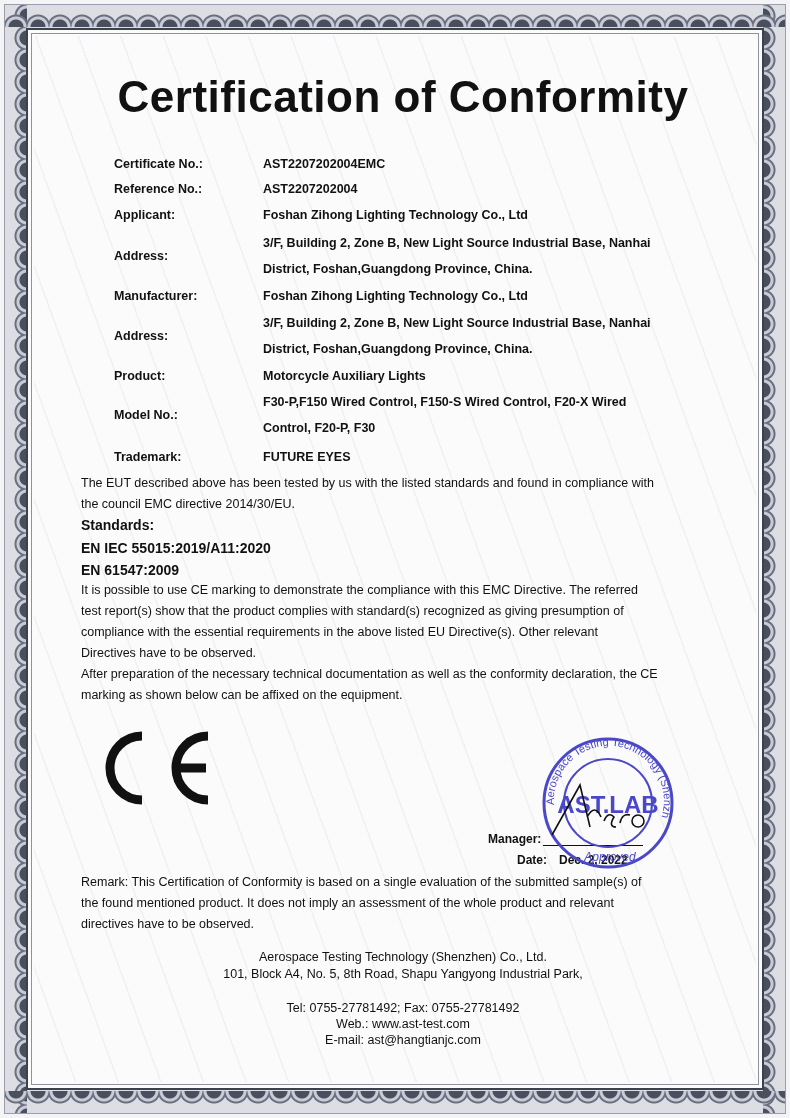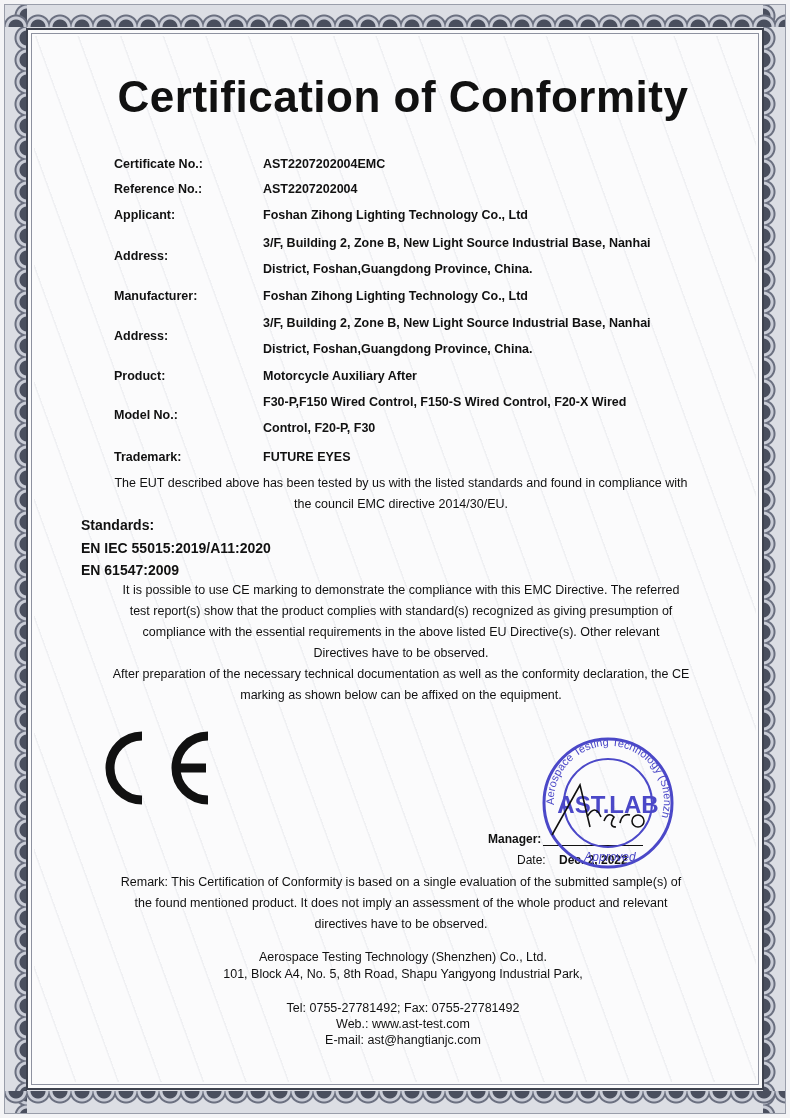--- a/index.html
+++ b/index.html
@@ -38,32 +38,32 @@
     position: absolute; left: 0; width: 790px; top: 72px; text-align: center;
     font-size: 44px; font-weight: bold; letter-spacing: 0.5px;
   }
   .field-label {
     position: absolute; left: 106px; font-size: 12.5px; font-weight: bold;
   }
   .field-value {
     position: absolute; left: 255px; font-size: 12.5px; font-weight: bold; white-space: nowrap;
   }
   .para {
-    position: absolute; left: 73px; width: 640px; font-size: 12.5px; line-height: 21px; text-align: center;
+    position: absolute; left: 73px; width: 640px; font-size: 12.5px; line-height: 21px;
   }
   .bold { font-weight: normal; }
   .std {
     position: absolute; left: 73px; font-size: 14px; font-weight: bold;
   }
   .ce-mark {
     position: absolute; left: 92px; top: 728px; width: 120px; height: 80px;
   }
   .mgr-label { position: absolute; left: 480px; top: 832px; font-size: 12px; font-weight: bold; }
   .mgr-line { position: absolute; left: 535px; top: 845px; width: 100px; height: 1px; background: #111; }
-  .date-label { position: absolute; left: 509px; top: 853px; font-size: 12px; font-weight: normal; }
+  .date-label { position: absolute; left: 509px; top: 853px; font-size: 12px; font-weight: bold; }
   .date-value { position: absolute; left: 551px; top: 853px; font-size: 12px; font-weight: bold; }
   .stamp { position: absolute; left: 524px; top: 735px; width: 150px; height: 135px; }
   .footer {
     position: absolute; left: 0; width: 790px; text-align: center; font-size: 12.5px;
   }
 </style>
 </head>
 <body>
 
 <div class="border-outer"></div>
@@ -87,21 +87,21 @@
   <div class="field-value" style="top:262px">District, Foshan,Guangdong Province, China.</div>
 
   <div class="field-label" style="top:289px">Manufacturer:</div>
   <div class="field-value" style="top:289px">Foshan Zihong Lighting Technology Co., Ltd</div>
 
   <div class="field-label" style="top:329px">Address:</div>
   <div class="field-value" style="top:316px">3/F, Building 2, Zone B, New Light Source Industrial Base, Nanhai</div>
   <div class="field-value" style="top:342px">District, Foshan,Guangdong Province, China.</div>
 
   <div class="field-label" style="top:369px">Product:</div>
-  <div class="field-value" style="top:369px">Motorcycle Auxiliary After</div>
+  <div class="field-value" style="top:369px">Motorcycle Auxiliary Lights</div>
 
   <div class="field-label" style="top:408px">Model No.:</div>
   <div class="field-value" style="top:395px">F30-P,F150 Wired Control, F150-S Wired Control, F20-X Wired</div>
   <div class="field-value" style="top:421px">Control, F20-P, F30</div>
 
   <div class="field-label" style="top:450px">Trademark:</div>
   <div class="field-value" style="top:450px">FUTURE EYES</div>
 
   <div class="para" style="top:473px">
     <div>The EUT described above has been tested by us with the listed standards and found in compliance with</div>

